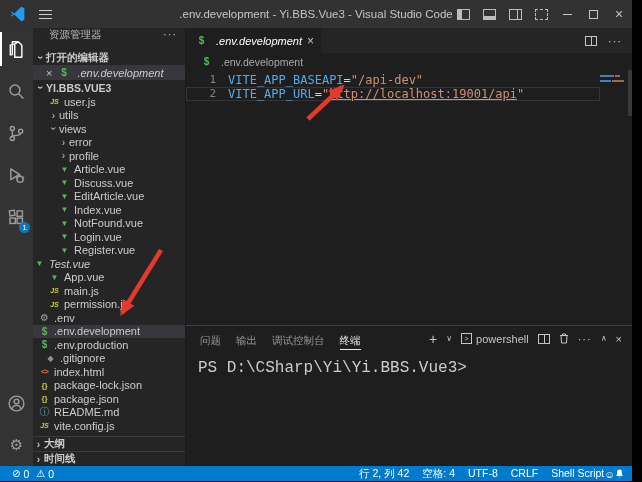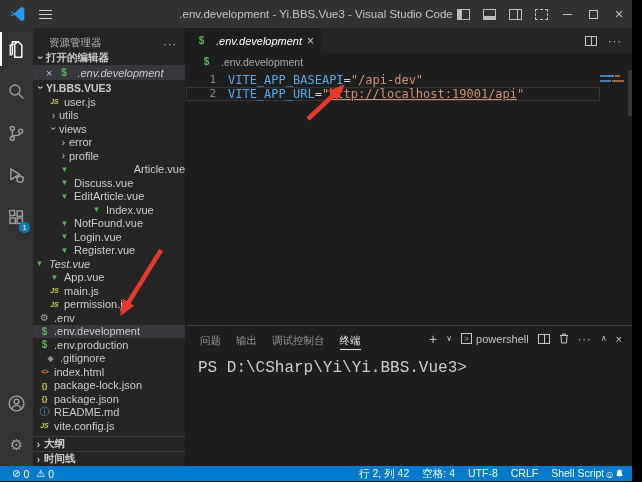--- a/index.html
+++ b/index.html
@@ -32,21 +32,21 @@
   .ab-item{width:33px;height:42px;display:flex;align-items:center;justify-content:center;position:relative;cursor:pointer}
   .ab-item.active::before{content:"";position:absolute;left:0;top:4px;bottom:4px;width:2px;background:#ffffff}
   .ab-item svg{stroke:#9d9d9d;fill:none;stroke-width:1.2}
   .ab-item.active svg{stroke:#ffffff}
   .ab-badge{position:absolute;right:3px;bottom:5px;min-width:11px;height:11px;border-radius:6px;background:#1177bb;color:#fff;font-size:7.5px;display:flex;align-items:center;justify-content:center}
   .ab-spacer{flex:1}
   .ab-gear{font-size:15px;color:#9d9d9d}
 
   
   .sidebar{flex:0 0 153px;background:#252526;color:#cccccc;display:flex;flex-direction:column;overflow:hidden;border-right:1px solid #1a1a1a}
-  .sb-title{flex:0 0 22px;display:flex;align-items:flex-end;padding:0 8px 0 16px;font-size:10.5px;color:#bbbbbb}
+  .sb-title{flex:0 0 22px;display:flex;align-items:flex-start;padding:0 8px 0 16px;font-size:10.5px;color:#bbbbbb}
   .sb-dots{margin-left:auto;letter-spacing:1px;color:#c5c5c5;cursor:pointer;font-size:11px}
   .sec-h{flex:0 0 15px;display:flex;align-items:center;font-size:10.5px;font-weight:700;color:#cccccc;padding-left:2px;cursor:pointer;white-space:nowrap}
   .oe-row{flex:0 0 15px;display:flex;align-items:center;background:#37373d;padding-left:13px;font-size:11px;cursor:pointer;white-space:nowrap}
   .oe-row .name{font-style:italic;margin-left:4px}
   .oe-close{color:#c5c5c5;font-size:11px;margin-right:5px;cursor:pointer}
   .chev{width:11px;flex:0 0 11px;font-size:10px;color:#c5c5c5;display:inline-flex;justify-content:center;align-items:center}
   .chev.down{transform:rotate(90deg)}
   .tree{flex:1;overflow:hidden}
   .trow{height:13.5px;display:flex;align-items:center;font-size:11px;cursor:pointer;white-space:nowrap;color:#cccccc}
   .trow.selected{background:#37373d}
@@ -235,36 +235,36 @@
           <div class="trow" style="padding-left: 25px;">
     <span class="chev">›</span>
 
     <span class="label">error</span>
   </div>
           <div class="trow" style="padding-left: 25px;">
     <span class="chev">›</span>
 
     <span class="label">profile</span>
   </div>
-          <div class="trow" style="padding-left: 25px; justify-content: space-between;">
+          <div class="trow" style="padding-left: 25px;">
 
     <span class="fi ic-vue"></span>
     <span class="label">Article.vue</span>
   </div>
           <div class="trow" style="padding-left: 25px;">
 
     <span class="fi ic-vue"></span>
     <span class="label">Discuss.vue</span>
   </div>
           <div class="trow" style="padding-left: 25px;">
 
     <span class="fi ic-vue"></span>
     <span class="label">EditArticle.vue</span>
   </div>
-          <div class="trow" style="padding-left: 25px; margin-left: 32px;">
+          <div class="trow" style="padding-left: 25px;">
 
     <span class="fi ic-vue"></span>
     <span class="label">Index.vue</span>
   </div>
           <div class="trow" style="padding-left: 25px;">
 
     <span class="fi ic-vue"></span>
     <span class="label">NotFound.vue</span>
   </div>
           <div class="trow" style="padding-left: 25px;">

